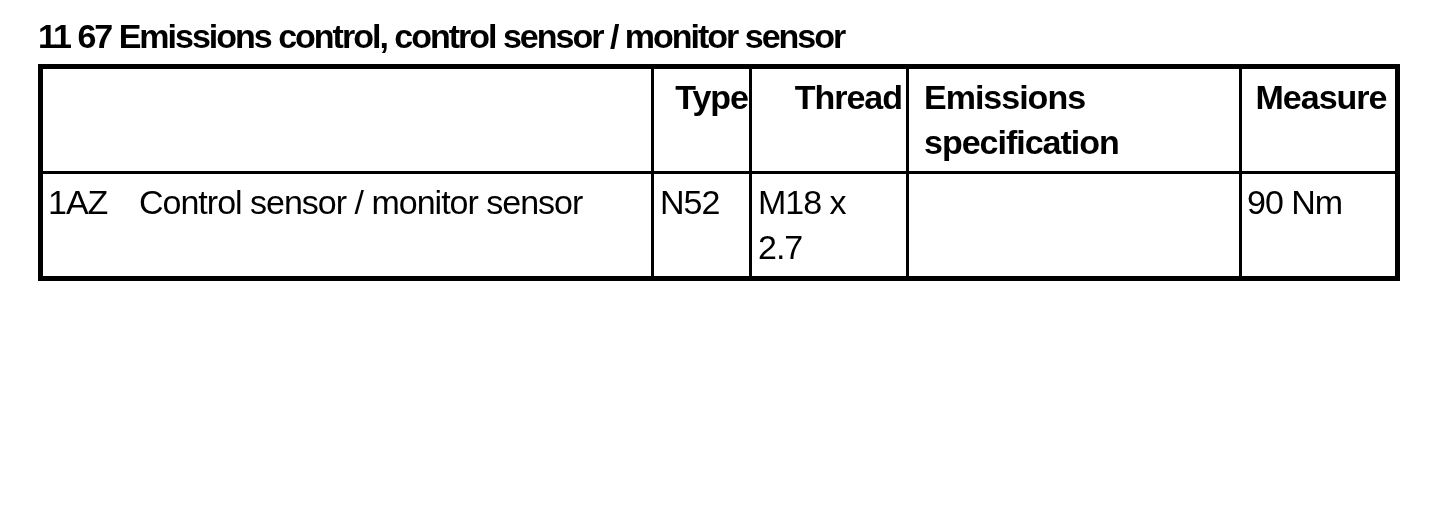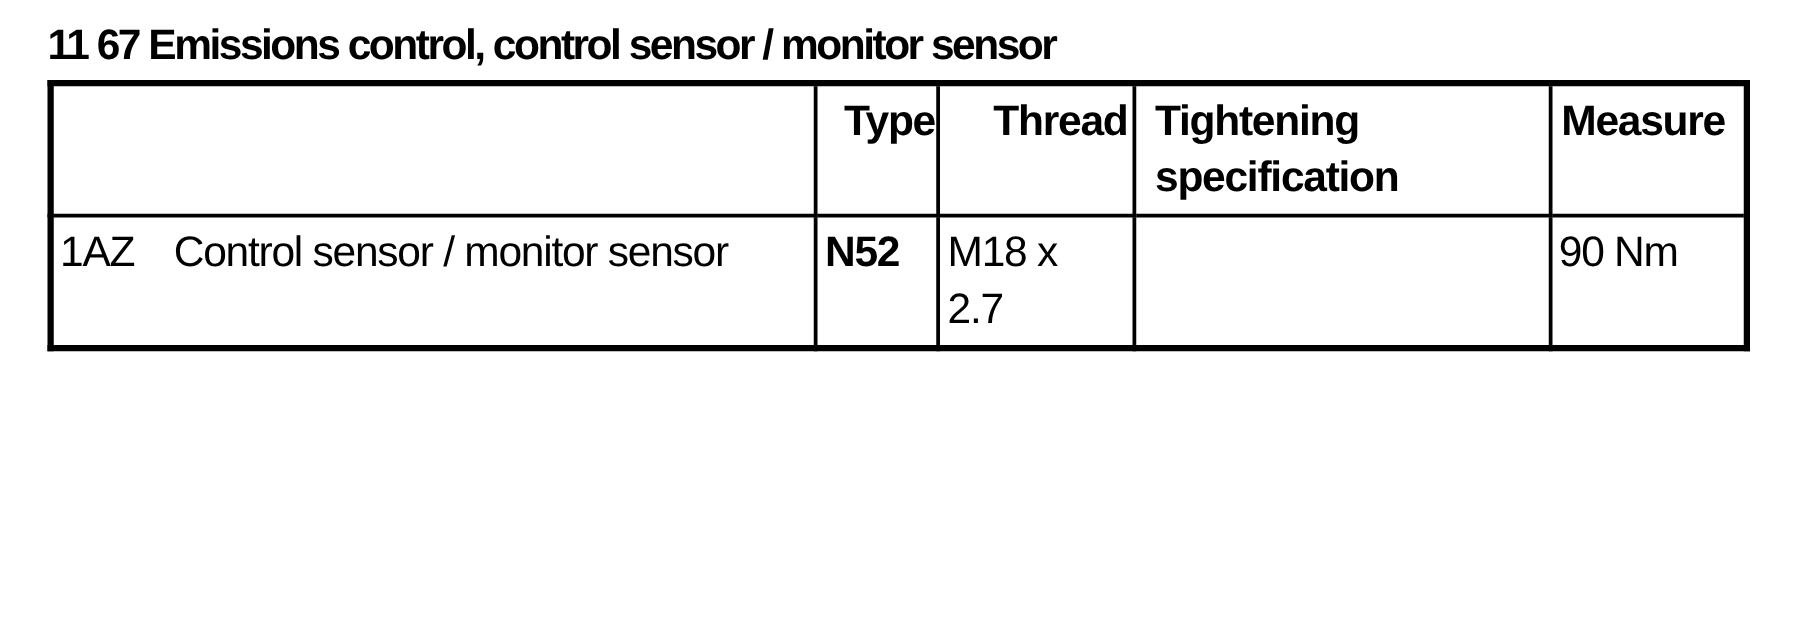--- a/index.html
+++ b/index.html
@@ -54,25 +54,25 @@
   
   tr.header-row { height: 93px;  }
   tr.row-1      { height: 101px; }
   tr.row-2      { height: 102px; }
   tr.row-3      { height: 105px; }
 
   
   th.c-type    { text-align: right;  padding-right: 1px;  }
   th.c-thread  { text-align: right; }
   th.c-tight   { text-align: left;   padding-left: 15px;  }
-  th.c-measure { text-align: left;  padding-right: 2px;  }
+  th.c-measure { text-align: center;  padding-right: 2px;  }
 
   
   td.c-item    { padding-left: 5px; }
-  td.c-type    { padding-left: 6px; font-weight: bold; }
+  td.c-type    { padding-left: 6px; }
   td.c-thread  { padding-left: 6px; }
   td.c-measure { padding-left: 5px; }
 
   td.c-item .code {
     display: inline-block;
     width: 91px;
     vertical-align: top;
     white-space: pre-line;
   }
   td.c-item .desc {
@@ -95,21 +95,21 @@
       <col class="w-type">
       <col class="w-thread">
       <col class="w-tight">
       <col class="w-measure">
     </colgroup>
     <thead>
       <tr class="header-row">
         <th class="c-item"></th>
         <th class="c-type">Type</th>
         <th class="c-thread">Thread</th>
-        <th class="c-tight">Tightening
+        <th class="c-tight">Emissions
 specification</th>
         <th class="c-measure">Measure</th>
       </tr>
     </thead>
     <tbody>
       <tr class="row-1">
         <td class="c-item"><span class="code">1AZ</span><span class="desc">Control sensor / monitor sensor</span></td>
         <td class="c-type">N52</td>
         <td class="c-thread">M18 x
 2.7</td>

